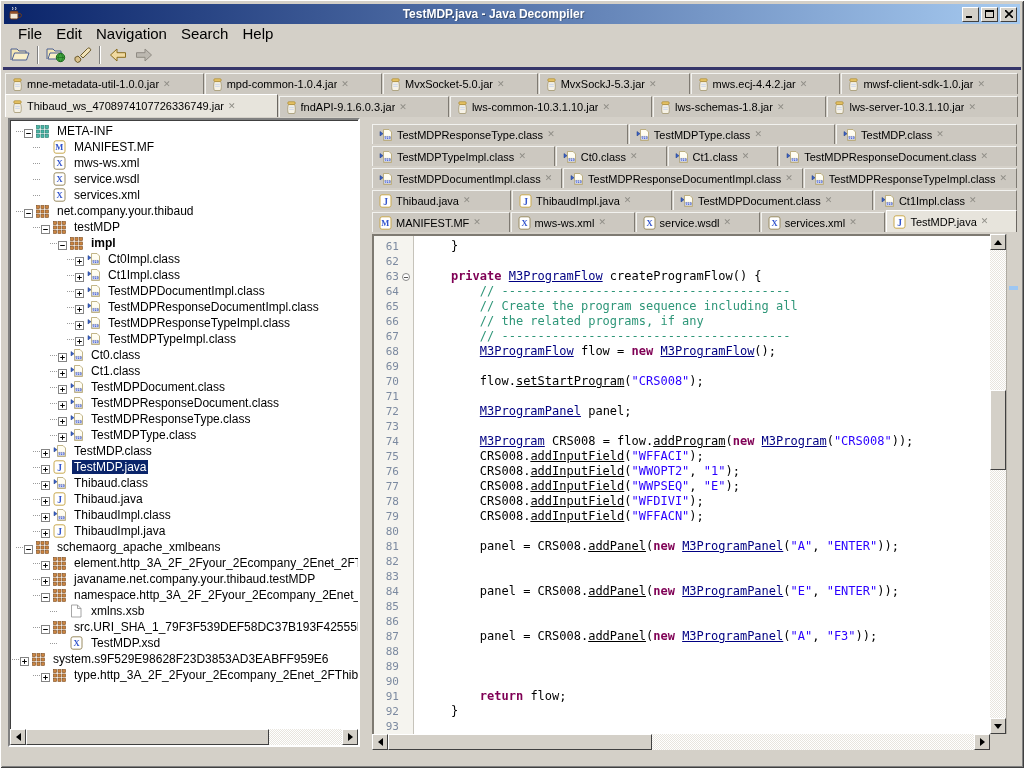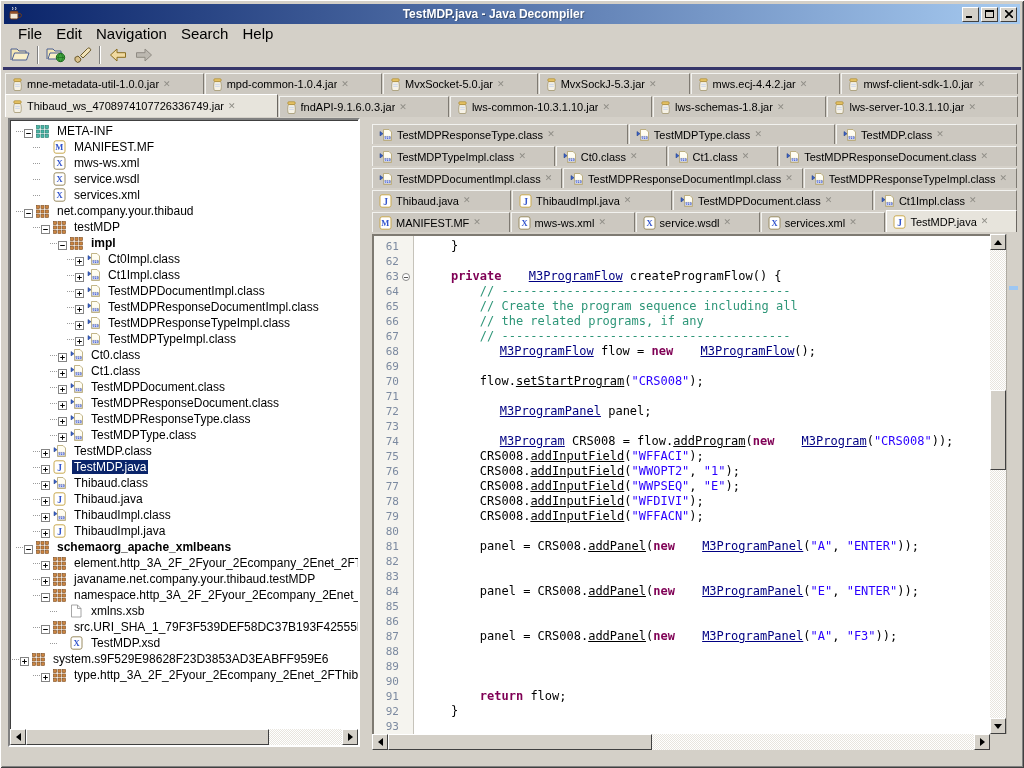--- a/index.html
+++ b/index.html
@@ -58,21 +58,21 @@
   .gutter{width:40px;background:#f5f4ef;border-right:1px solid #c6c3ba;padding-top:3px;flex:none;}
   .gline{height:15px;display:flex;align-items:center;color:var(--lineno);font-size:11px;}
   .gline .num{flex:1;text-align:right;padding-right:3px;}
   .gline .foldcol{width:11px;flex:none;display:flex;align-items:center;}
   .fold{width:8px;height:8px;border:1px solid #8a8a8a;border-radius:50%;position:relative;background:#fff;}
   .fold::after{content:"";position:absolute;left:1px;right:1px;top:3px;border-top:1px solid #555;}
   .codearea{flex:1;padding:3px 0 0 8px;overflow:hidden;}
   .cline{height:15px;white-space:pre;}
   .seg-p{color:#000;}
   .seg-k{color:var(--kw);font-weight:bold;}
-  .seg-t{color:var(--tl);text-decoration:underline;margin-left:20px;}
+  .seg-t{color:var(--tl);text-decoration:underline;}
   .seg-m{color:var(--ml);text-decoration:underline;}
   .seg-s{color:var(--str);}
   .seg-c{color:var(--com);}
   
   .track{background-color:#e8e5de;background-image:linear-gradient(45deg,#fff 25%,transparent 25%,transparent 75%,#fff 75%),linear-gradient(45deg,#fff 25%,transparent 25%,transparent 75%,#fff 75%);background-size:2px 2px;background-position:0 0,1px 1px;}
   .sbtn{width:16px;height:16px;background:#d4d0c8;flex:none;display:flex;align-items:center;justify-content:center;
     border-top:1px solid #fff;border-left:1px solid #fff;border-right:1px solid #404040;border-bottom:1px solid #404040;}
   .thumb{background:#d4d0c8;border-top:1px solid #fff;border-left:1px solid #fff;border-right:1px solid #404040;border-bottom:1px solid #404040;}
   .hscroll{height:16px;display:flex;}
   .hscroll .trk{flex:1;position:relative;}
@@ -729,21 +729,21 @@
                 <path d="M2.2 4.5 h4.6 M4.5 2.2 v4.6" stroke="#000"></path>
               </svg></span>
             <span class="ticon">
               <svg width="13" height="14" viewBox="0 0 13 14">
                 <rect x="1" y="0.8" width="11" height="12.4" rx="2" fill="#fff" stroke="#c9a94e"></rect>
                 <text x="4.2" y="10.6" font-size="9.5" font-weight="bold" fill="#3355cc" font-family="serif">J</text>
               </svg>
             </span>
             <span class="tlabel">ThibaudImpl.java</span>
           </div>
-          <div class="trow" style="padding-left: 4px; font-weight: bold;">
+          <div class="trow" style="padding-left: 4px;">
             <span class="dots"></span>
             <span class="exp"><svg width="9" height="9" viewBox="0 0 9 9">
                 <rect x="0.5" y="0.5" width="8" height="8" fill="#fff" stroke="#848484"></rect>
                 <path d="M2.2 4.5 h4.6" stroke="#000"></path>
               </svg></span>
             <span class="ticon">
               <svg width="13" height="13" viewBox="0 0 13 13">
                 <g fill="#cd8540" stroke="#7a4a1e" stroke-width="0.6">
                   <rect x="0.5" y="0.5" width="3.1" height="3.1"></rect>
                   <rect x="4.95" y="0.5" width="3.1" height="3.1"></rect>

